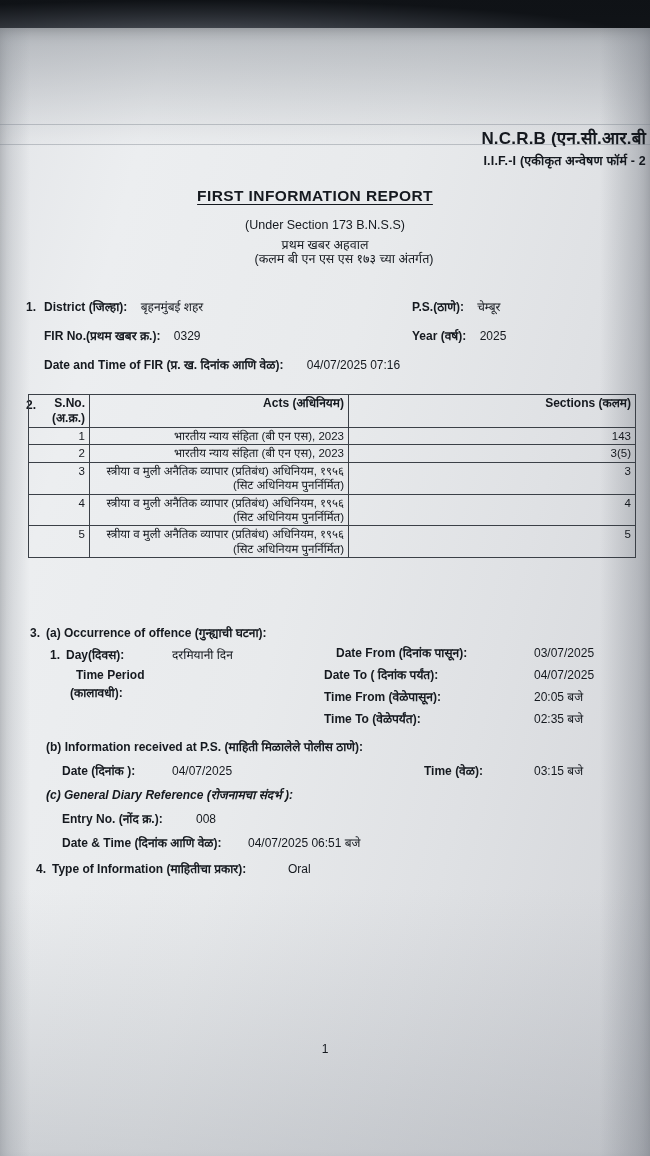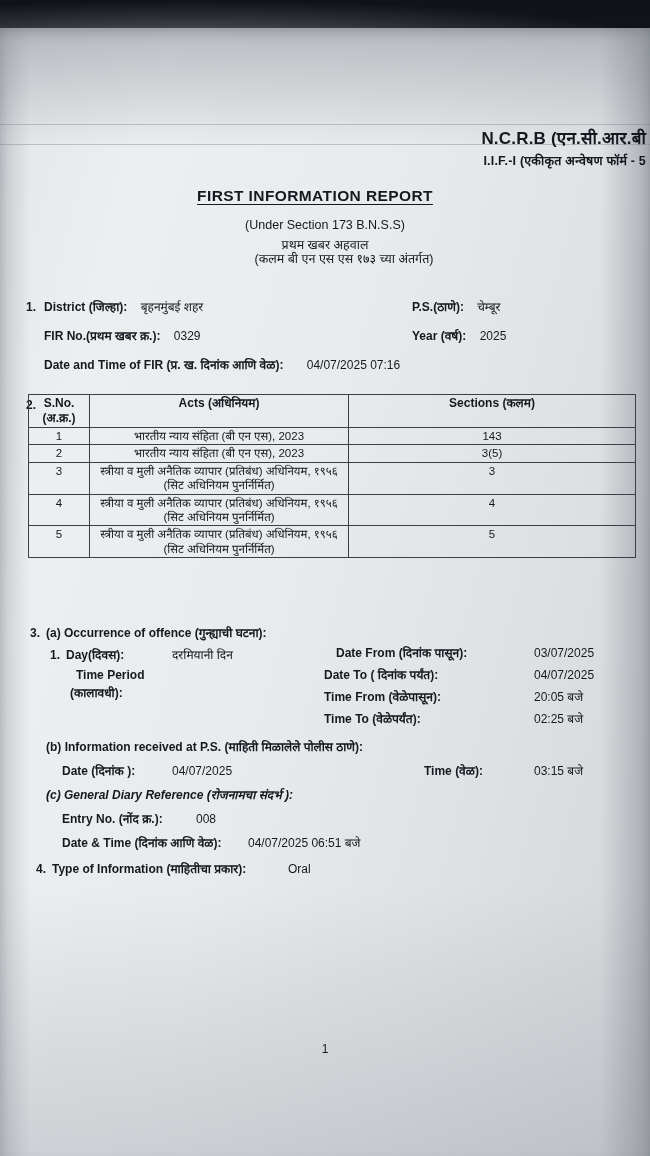--- a/index.html
+++ b/index.html
@@ -118,21 +118,21 @@
     left: 28px;
     top: 366px;
     width: 608px;
     border-collapse: collapse;
     font-size: 11.5px;
   }
   table.acts td, table.acts th {
     border: 1px solid #3b4047;
     padding: 1px 4px;
     vertical-align: top;
-    text-align: center;
+    text-align: right;
     font-weight: normal;
   }
   table.acts th { font-weight: bold; font-size: 12px; }
   td.sn { width: 52px; text-align: center; }
   td.act { width: 250px; }
   th.sn { width: 52px; text-align: center; }
   th.act { width: 250px; }
 
   .pageno {
     position: absolute;
@@ -153,21 +153,21 @@
     <div class="shade s2"></div>
     <div class="shade s3"></div>
     <div class="shade s4"></div>
 
     <div class="crease" style="top:96px;"></div>
     <div class="crease" style="top:116px;"></div>
 
     <div class="doc">
 
       <div class="ncrb ncrb-1">N.C.R.B (एन.सी.आर.बी</div>
-      <div class="ncrb ncrb-2">I.I.F.-I (एकीकृत अन्वेषण फॉर्म - 5</div>
+      <div class="ncrb ncrb-2">I.I.F.-I (एकीकृत अन्वेषण फॉर्म - 2</div>
 
       <div class="title">FIRST INFORMATION REPORT</div>
       <div class="subtitle st1">(Under Section 173 B.N.S.S)</div>
       <div class="subtitle st2">प्रथम खबर अहवाल</div>
       <div class="subtitle st3">(कलम बी एन एस एस १७३ च्या अंतर्गत)</div>
 
       <div class="row" style="left:26px; top:272px;">
         <span class="b">1.</span>
       </div>
       <div class="row" style="left:44px; top:272px;">
@@ -246,21 +246,21 @@
       <div class="row b" style="left:336px; top:618px;">Date From (दिनांक पासून):</div>
       <div class="row" style="left:534px; top:618px;">03/07/2025</div>
 
       <div class="row b" style="left:324px; top:640px;">Date To ( दिनांक पर्यंत):</div>
       <div class="row" style="left:534px; top:640px;">04/07/2025</div>
 
       <div class="row b" style="left:324px; top:662px;">Time From (वेळेपासून):</div>
       <div class="row" style="left:534px; top:662px;">20:05 बजे</div>
 
       <div class="row b" style="left:324px; top:684px;">Time To (वेळेपर्यंत):</div>
-      <div class="row" style="left:534px; top:684px;">02:25 बजे</div>
+      <div class="row" style="left:534px; top:684px;">02:35 बजे</div>
 
       <div class="row b" style="left:46px; top:712px;">(b) Information received at P.S. (माहिती मिळालेले पोलीस ठाणे):</div>
 
       <div class="row b" style="left:62px; top:736px;">Date (दिनांक ):</div>
       <div class="row" style="left:172px; top:736px;">04/07/2025</div>
       <div class="row b" style="left:424px; top:736px;">Time (वेळ):</div>
       <div class="row" style="left:534px; top:736px;">03:15 बजे</div>
 
       <div class="row b" style="left:46px; top:760px;font-style:italic;">(c) General Diary Reference (रोजनामचा संदर्भ ):</div>
 

